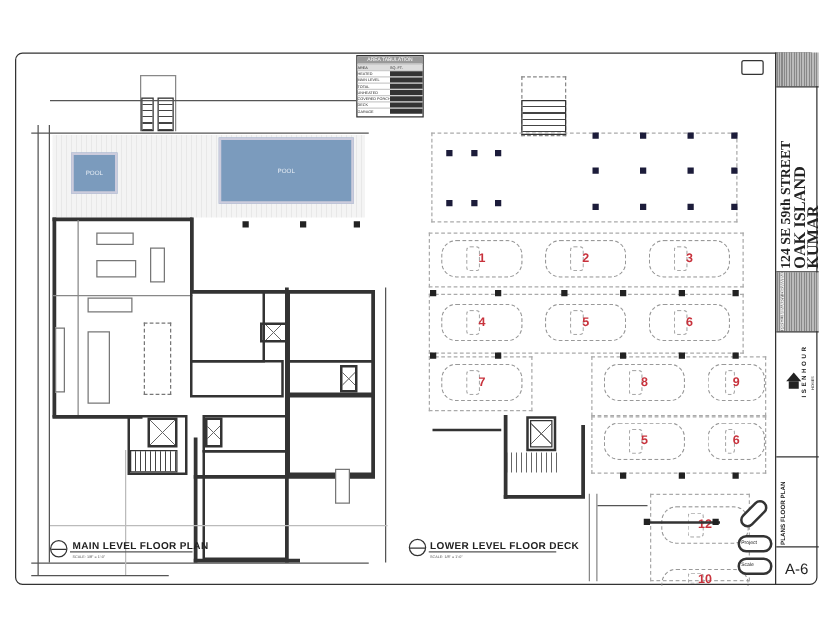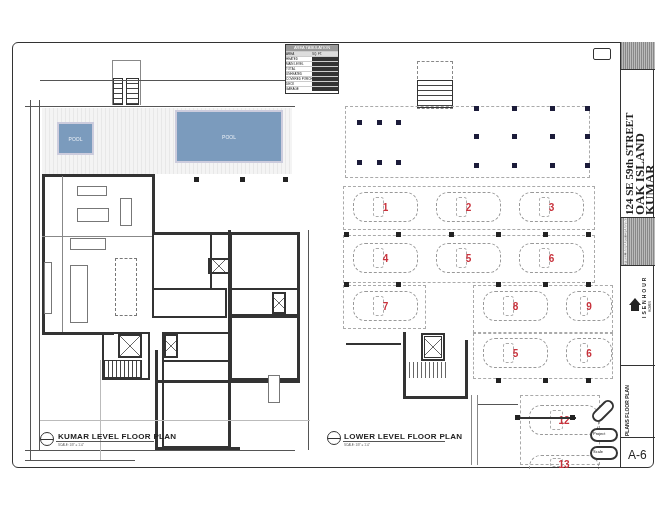--- a/index.html
+++ b/index.html
@@ -106,21 +106,21 @@
   <div class="stairs" style="left:104px;top:360px;width:38px;height:18px;background:repeating-linear-gradient(90deg,#fff 0 3px,#444 3px 4px);"></div>
 
   <div class="bpost" style="left:194px;top:177px;"></div>
   <div class="bpost" style="left:240px;top:177px;"></div>
   <div class="bpost" style="left:283px;top:177px;"></div>
 
   <div class="thin" style="left:40px;top:420px;width:270px;height:1px;background:#bbb;"></div>
   <div class="thin" style="left:100px;top:360px;width:1px;height:100px;background:#bbb;"></div>
 
   <div class="plan-title-badge" style="left:40px;top:432px;"></div>
-  <div class="plan-title" style="left:58px;top:432px;">KUMAR LEVEL FLOOR PLAN</div>
+  <div class="plan-title" style="left:58px;top:432px;">MAIN LEVEL FLOOR PLAN</div>
   <div class="underline" style="left:56px;top:441px;width:98px;"></div>
   <div class="abs" style="left:58px;top:443px;font-size:3px;color:#555;">SCALE: 1/8" = 1'-0"</div>
 </div>
 
 <div class="area-table">
   <div class="hdr">AREA TABULATION</div>
   <div class="row" style="background:#ddd;">
       <span>AREA</span>
       <span>SQ. FT.</span>
     </div>
@@ -231,39 +231,39 @@
   <div class="car" style="left:483px;top:338px;width:65px;height:30px;">
       <div class="carnum">5</div>
     </div>
   <div class="car" style="left:566px;top:338px;width:46px;height:30px;">
       <div class="carnum">6</div>
     </div>
   <div class="car" style="left:529px;top:405px;width:70px;height:30px;">
       <div class="carnum">12</div>
     </div>
   <div class="car" style="left:529px;top:455px;width:70px;height:14px;border-bottom:none;border-radius:12px 12px 0 0;">
-      <div class="carnum" style="top:60%;">13</div>
+      <div class="carnum" style="top:60%;">10</div>
     </div>
 
   <div class="wall" style="left:346px;top:343px;width:55px;height:2px;"></div>
   <div class="wall" style="left:403px;top:332px;width:3px;height:67px;"></div>
   <div class="wall" style="left:403px;top:396px;width:65px;height:3px;"></div>
   <div class="wall" style="left:465px;top:340px;width:3px;height:58px;"></div>
   <div class="room" style="left:421px;top:333px;width:24px;height:28px;"></div>
   <div class="xbox" style="left:424px;top:336px;width:18px;height:22px;border-width:1px;"></div>
   <div class="stairs" style="left:406px;top:362px;width:42px;height:16px;background:repeating-linear-gradient(90deg,#fff 0 3px,#666 3px 4px);border:none;"></div>
   <div class="thin" style="left:471px;top:395px;width:1px;height:70px;"></div>
   <div class="thin" style="left:477px;top:395px;width:1px;height:70px;"></div>
   <div class="dimline" style="left:478px;top:404px;width:40px;height:1px;"></div>
   <div class="wall" style="left:516px;top:417px;width:60px;height:2px;"></div>
   <div class="bpost" style="left:515px;top:415px;"></div>
   <div class="bpost" style="left:570px;top:415px;"></div>
 
   <div class="plan-title-badge" style="left:327px;top:431px;"></div>
-  <div class="plan-title" style="left:344px;top:432px;">LOWER LEVEL FLOOR PLAN</div>
+  <div class="plan-title" style="left:344px;top:432px;">LOWER LEVEL FLOOR DECK</div>
   <div class="underline" style="left:343px;top:441px;width:102px;"></div>
   <div class="abs" style="left:344px;top:443px;font-size:3px;color:#555;">SCALE: 1/8" = 1'-0"</div>
 </div>
 
 <div class="fixture" style="left:593px;top:48px;width:18px;height:12px;border:1px solid #333;border-radius:2px;"></div>
 
 <div class="pill" style="left:590px;top:405px;width:26px;height:12px;transform:rotate(-45deg);"></div>
 <div class="pill" style="left:590px;top:428px;width:28px;height:14px;"><span>Project</span></div>
 <div class="pill" style="left:590px;top:446px;width:28px;height:14px;"><span>Scale</span></div>
 

